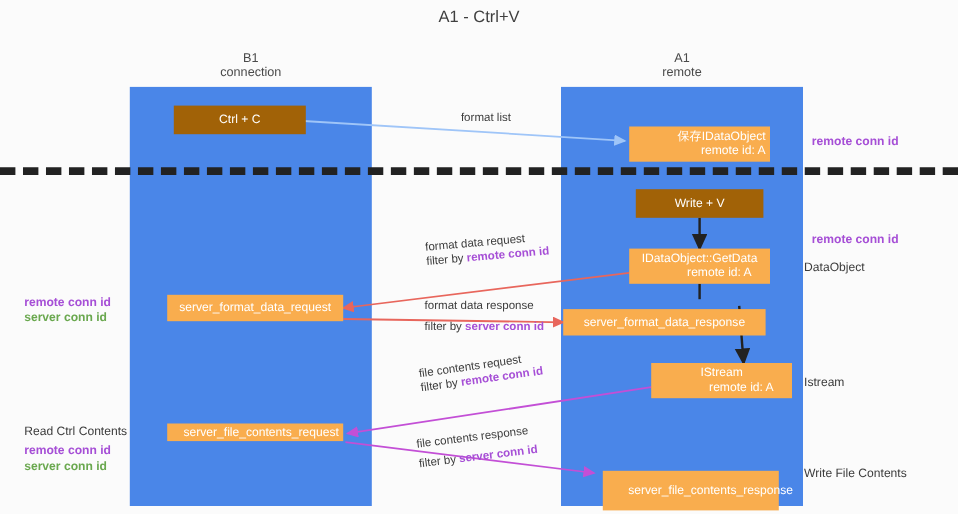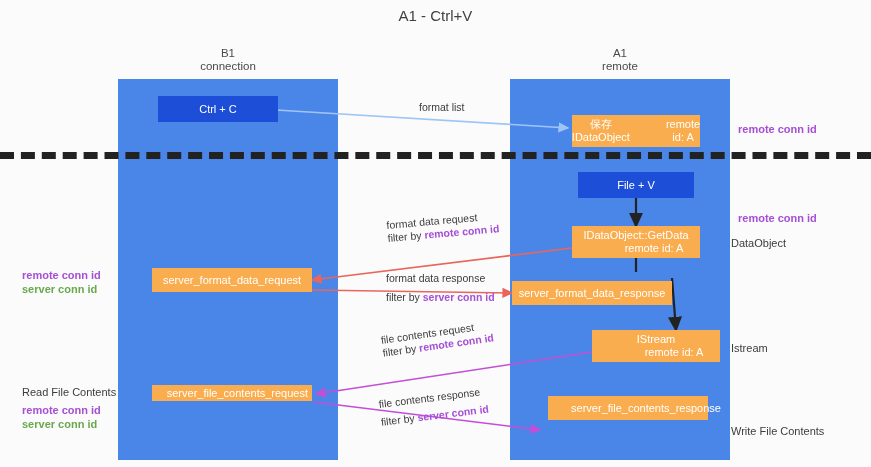--- a/index.html
+++ b/index.html
@@ -31,21 +31,21 @@
   
   .node{
     box-sizing:border-box;
     display:flex;align-items:center;justify-content:center;
     text-align:center;
     color:#ffffff;
     font-size:11px;line-height:13px;
     padding:2px 4px;
     z-index:6;
   }
-  .node.green{background:#1d4ed8;}
+  .node.green{background:#a16207;}
   .node.orange{background:#f9ad4e;}
   .node .l2{display:block;margin-left:36px;}
 
   
   .ann{font-size:11px;line-height:14px;}
   .ann .purple{color:#a64fd6;font-weight:bold;}
   .ann .green{color:#6aa84f;font-weight:bold;}
   .ann .plain{color:#3c3c3c;}
 
   
@@ -117,52 +117,52 @@
 
     <path d="M314,402 L540,430" stroke="#c34fd6" stroke-width="1.6" fill="none" marker-end="url(#ar-mag)"></path>
   </svg>
 
   <div class="abs divider"></div>
 
   <div class="abs node green" style="left:158px;top:96px;width:120px;height:26px;">
     <span>Ctrl + C</span>
   </div>
 
-  <div class="abs node orange" style="left:572px;top:115px;width:128px;height:32px;flex-direction:row;">
+  <div class="abs node orange" style="left:572px;top:115px;width:128px;height:32px;flex-direction:column;align-items:flex-end;">
     <span>保存IDataObject</span>
     <span class="l2">remote id: A</span>
   </div>
 
   <div class="abs node green" style="left:578px;top:172px;width:116px;height:26px;">
-    <span>File + V</span>
+    <span>Write + V</span>
   </div>
 
   <div class="abs node orange" style="left:572px;top:226px;width:128px;height:32px;flex-direction:column;">
     <span>IDataObject::GetData</span>
     <span class="l2">remote id: A</span>
   </div>
 
   <div class="abs node orange" style="left:152px;top:268px;width:160px;height:24px;">
     <span>server_format_data_request</span>
   </div>
 
-  <div class="abs node orange" style="left:512px;top:281px;width:160px;height:24px;">
+  <div class="abs node orange" style="left:512px;top:281px;width:184px;height:24px;">
     <span>server_format_data_response</span>
   </div>
 
   <div class="abs node orange" style="left:592px;top:330px;width:128px;height:32px;flex-direction:column;">
     <span>IStream</span>
     <span class="l2">remote id: A</span>
   </div>
 
   <div class="abs node orange" style="left:152px;top:385px;width:160px;height:16px;justify-content:flex-end;">
     <span>server_file_contents_request</span>
   </div>
 
-  <div class="abs node orange" style="left:548px;top:396px;width:160px;height:24px;padding-left:40px;">
+  <div class="abs node orange" style="left:548px;top:428px;width:160px;height:36px;padding-left:40px;">
     <span>server_file_contents_response</span>
   </div>
 
   <div class="abs elabel" style="left:399px;top:101px;margin-left:20px;">
     <span>format list</span>
   </div>
 
   <div class="abs elabel" style="left:386px;top:219px;transform:rotate(-5deg);transform-origin:left top;">
     <div>format data request</div>
     <div><span>filter by </span><b class="purple">remote conn id</b></div>
@@ -202,18 +202,18 @@
   <div class="abs ann" style="left:731px;top:424px;">
     <span class="plain">Write File Contents</span>
   </div>
 
   <div class="abs ann" style="left:22px;top:268px;">
     <div class="purple">remote conn id</div>
     <div class="green">server conn id</div>
   </div>
 
   <div class="abs ann" style="left:22px;top:385px;">
-    <div class="plain" style="margin-bottom:4px;">Read File Contents</div>
+    <div class="plain" style="margin-bottom:4px;">Read Ctrl Contents</div>
     <div class="purple">remote conn id</div>
     <div class="green">server conn id</div>
   </div>
 
 </div>
 
 </body></html>

